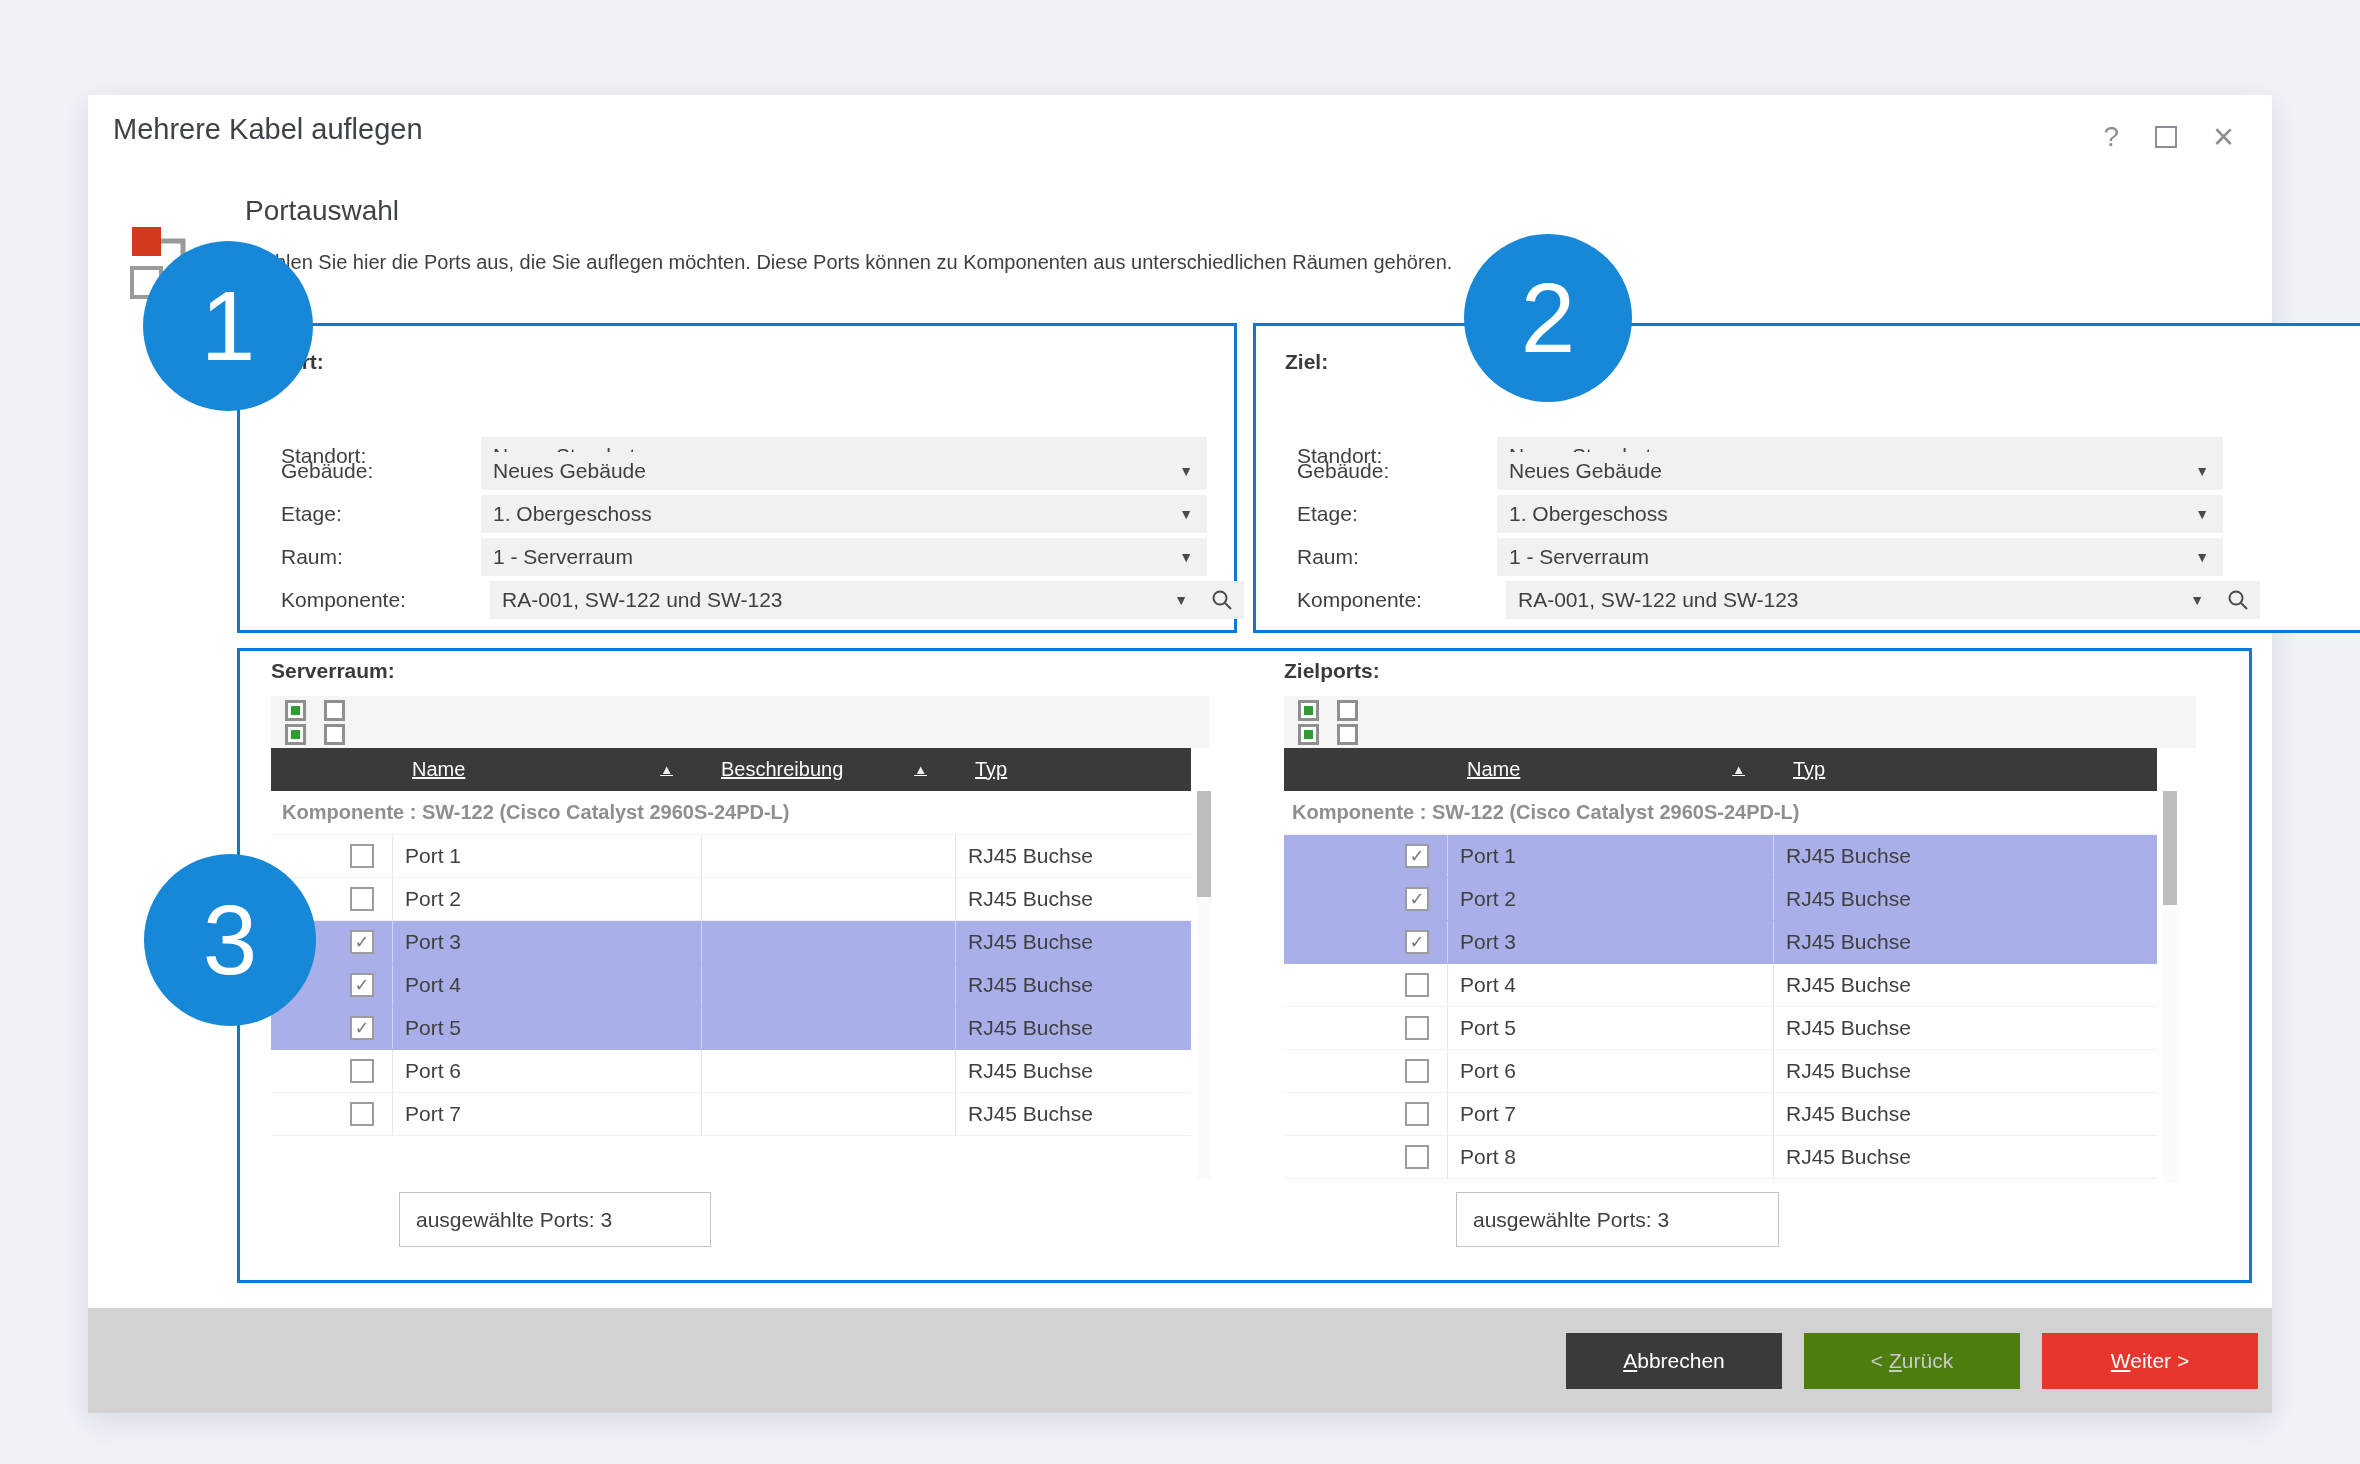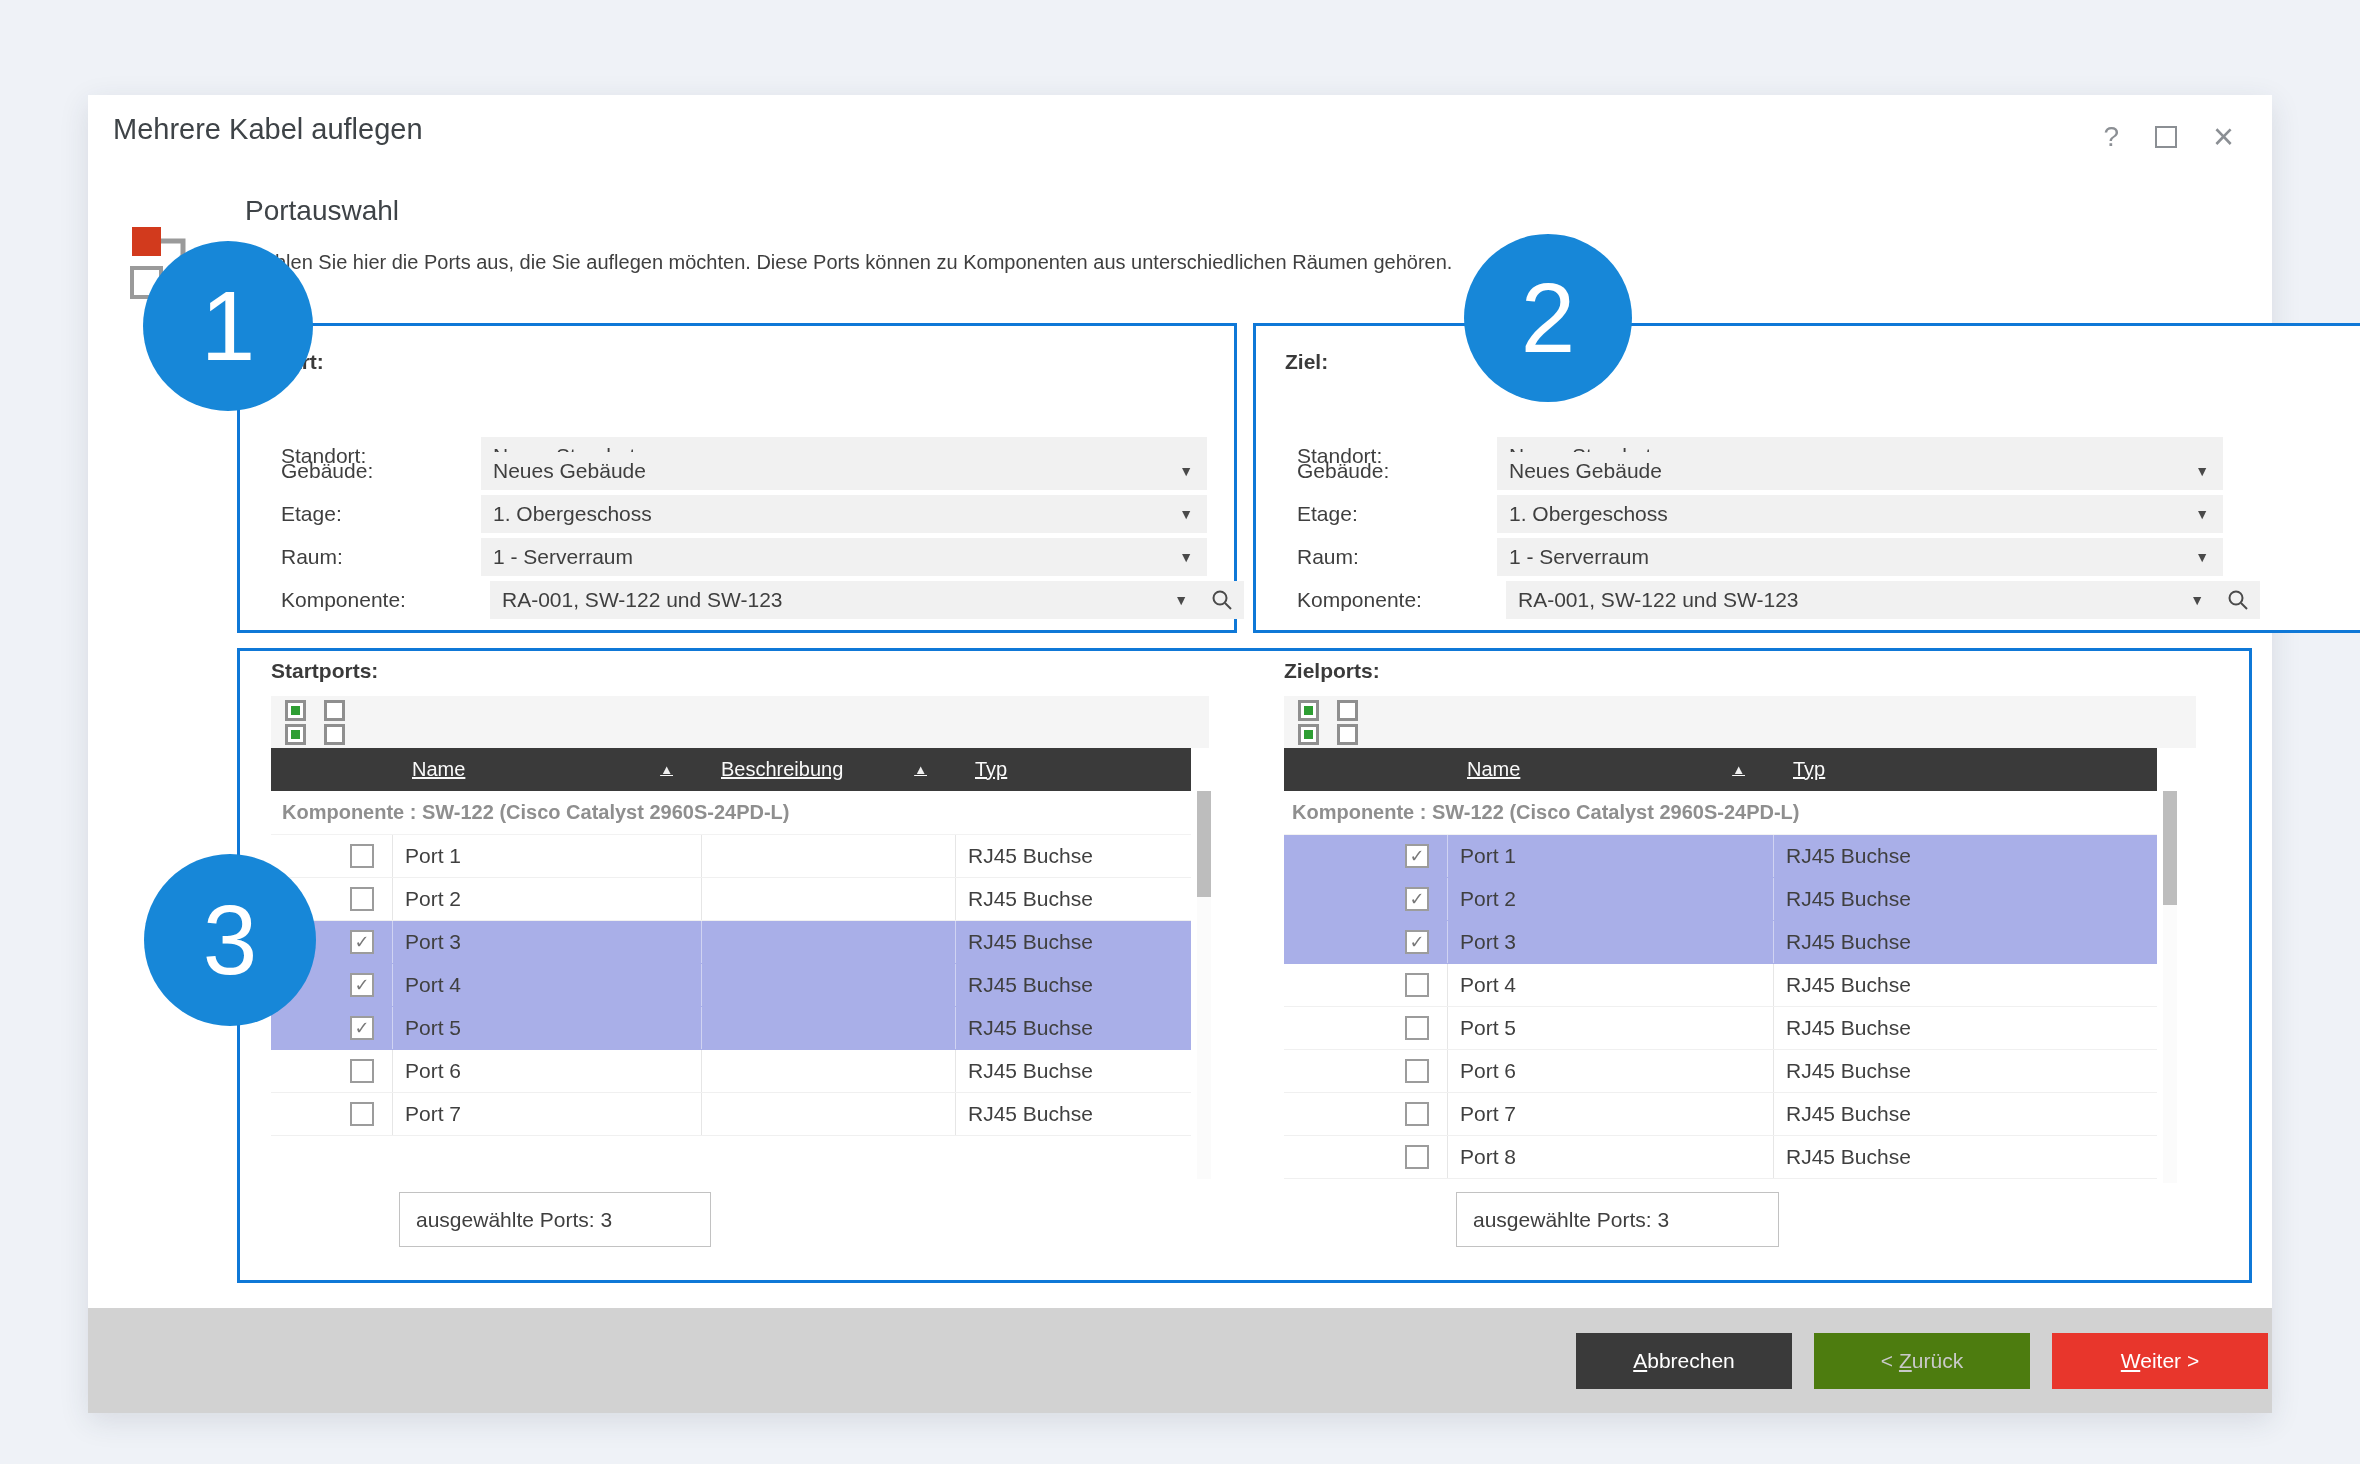--- a/index.html
+++ b/index.html
@@ -83,21 +83,21 @@
   .sb .thumb { position:absolute; top:0; left:0; right:0; background:#bdbdbd; }
   .sb.l .thumb { height:106px; } .sb.r .thumb { height:114px; }
   .count-box { position:absolute; height:55px; border:1px solid #c2c2c2; background:#fff;
                display:flex; align-items:center; padding-left:16px; font-size:21px; color:#3f3f3f; box-sizing:border-box; }
   .count-box.l { left:159px; top:541px; width:312px; }
   .count-box.r { left:1216px; top:541px; width:323px; }
 
   
   .footer { position:absolute; left:0; bottom:0; width:100%; height:105px; background:#d2d2d2;
             display:flex; align-items:center; justify-content:flex-end; gap:22px;
-            padding-right:4px; box-sizing:border-box; }
+            padding-right:14px; box-sizing:border-box; }
   .btn { width:216px; height:56px; font-size:21px; display:flex; align-items:center; justify-content:center;
          cursor:pointer; user-select:none; }
   .btn.dark { background:#3a3a3a; color:#ffffff; }
   .btn.disabled { background:#4d7c0f; color:#c9c9c9; cursor:default; }
   .btn.primary { background:#e8362c; color:#ffffff; }
   .accel { text-decoration:underline; }
 
   
   .callout { position:absolute; border-radius:50%; background:#1787d8; color:#fff;
              display:flex; align-items:center; justify-content:center; font-size:98px; z-index:60; }
@@ -205,21 +205,21 @@
         <span class="dd-arrow">▼</span>
         <svg class="search-ico" width="24" height="24" viewBox="0 0 24 24">
           <circle cx="10" cy="10" r="6.5" fill="none" stroke="#4a4a4a" stroke-width="2"></circle>
           <line x1="15" y1="15" x2="21" y2="21" stroke="#4a4a4a" stroke-width="2"></line>
         </svg>
       </div>
     </div>
   </div>
 
   <div class="ports-box">
-    <div class="sec-label l">Startports:</div>
+    <div class="sec-label l">Serverraum:</div>
     <div class="sec-label r">Zielports:</div>
 
     <div class="toolbar l">
       <div class="pbtn">
         <span class="sq">
             <span class="fill"></span>
           </span>
         <span class="sq">
             <span class="fill"></span>
           </span>

